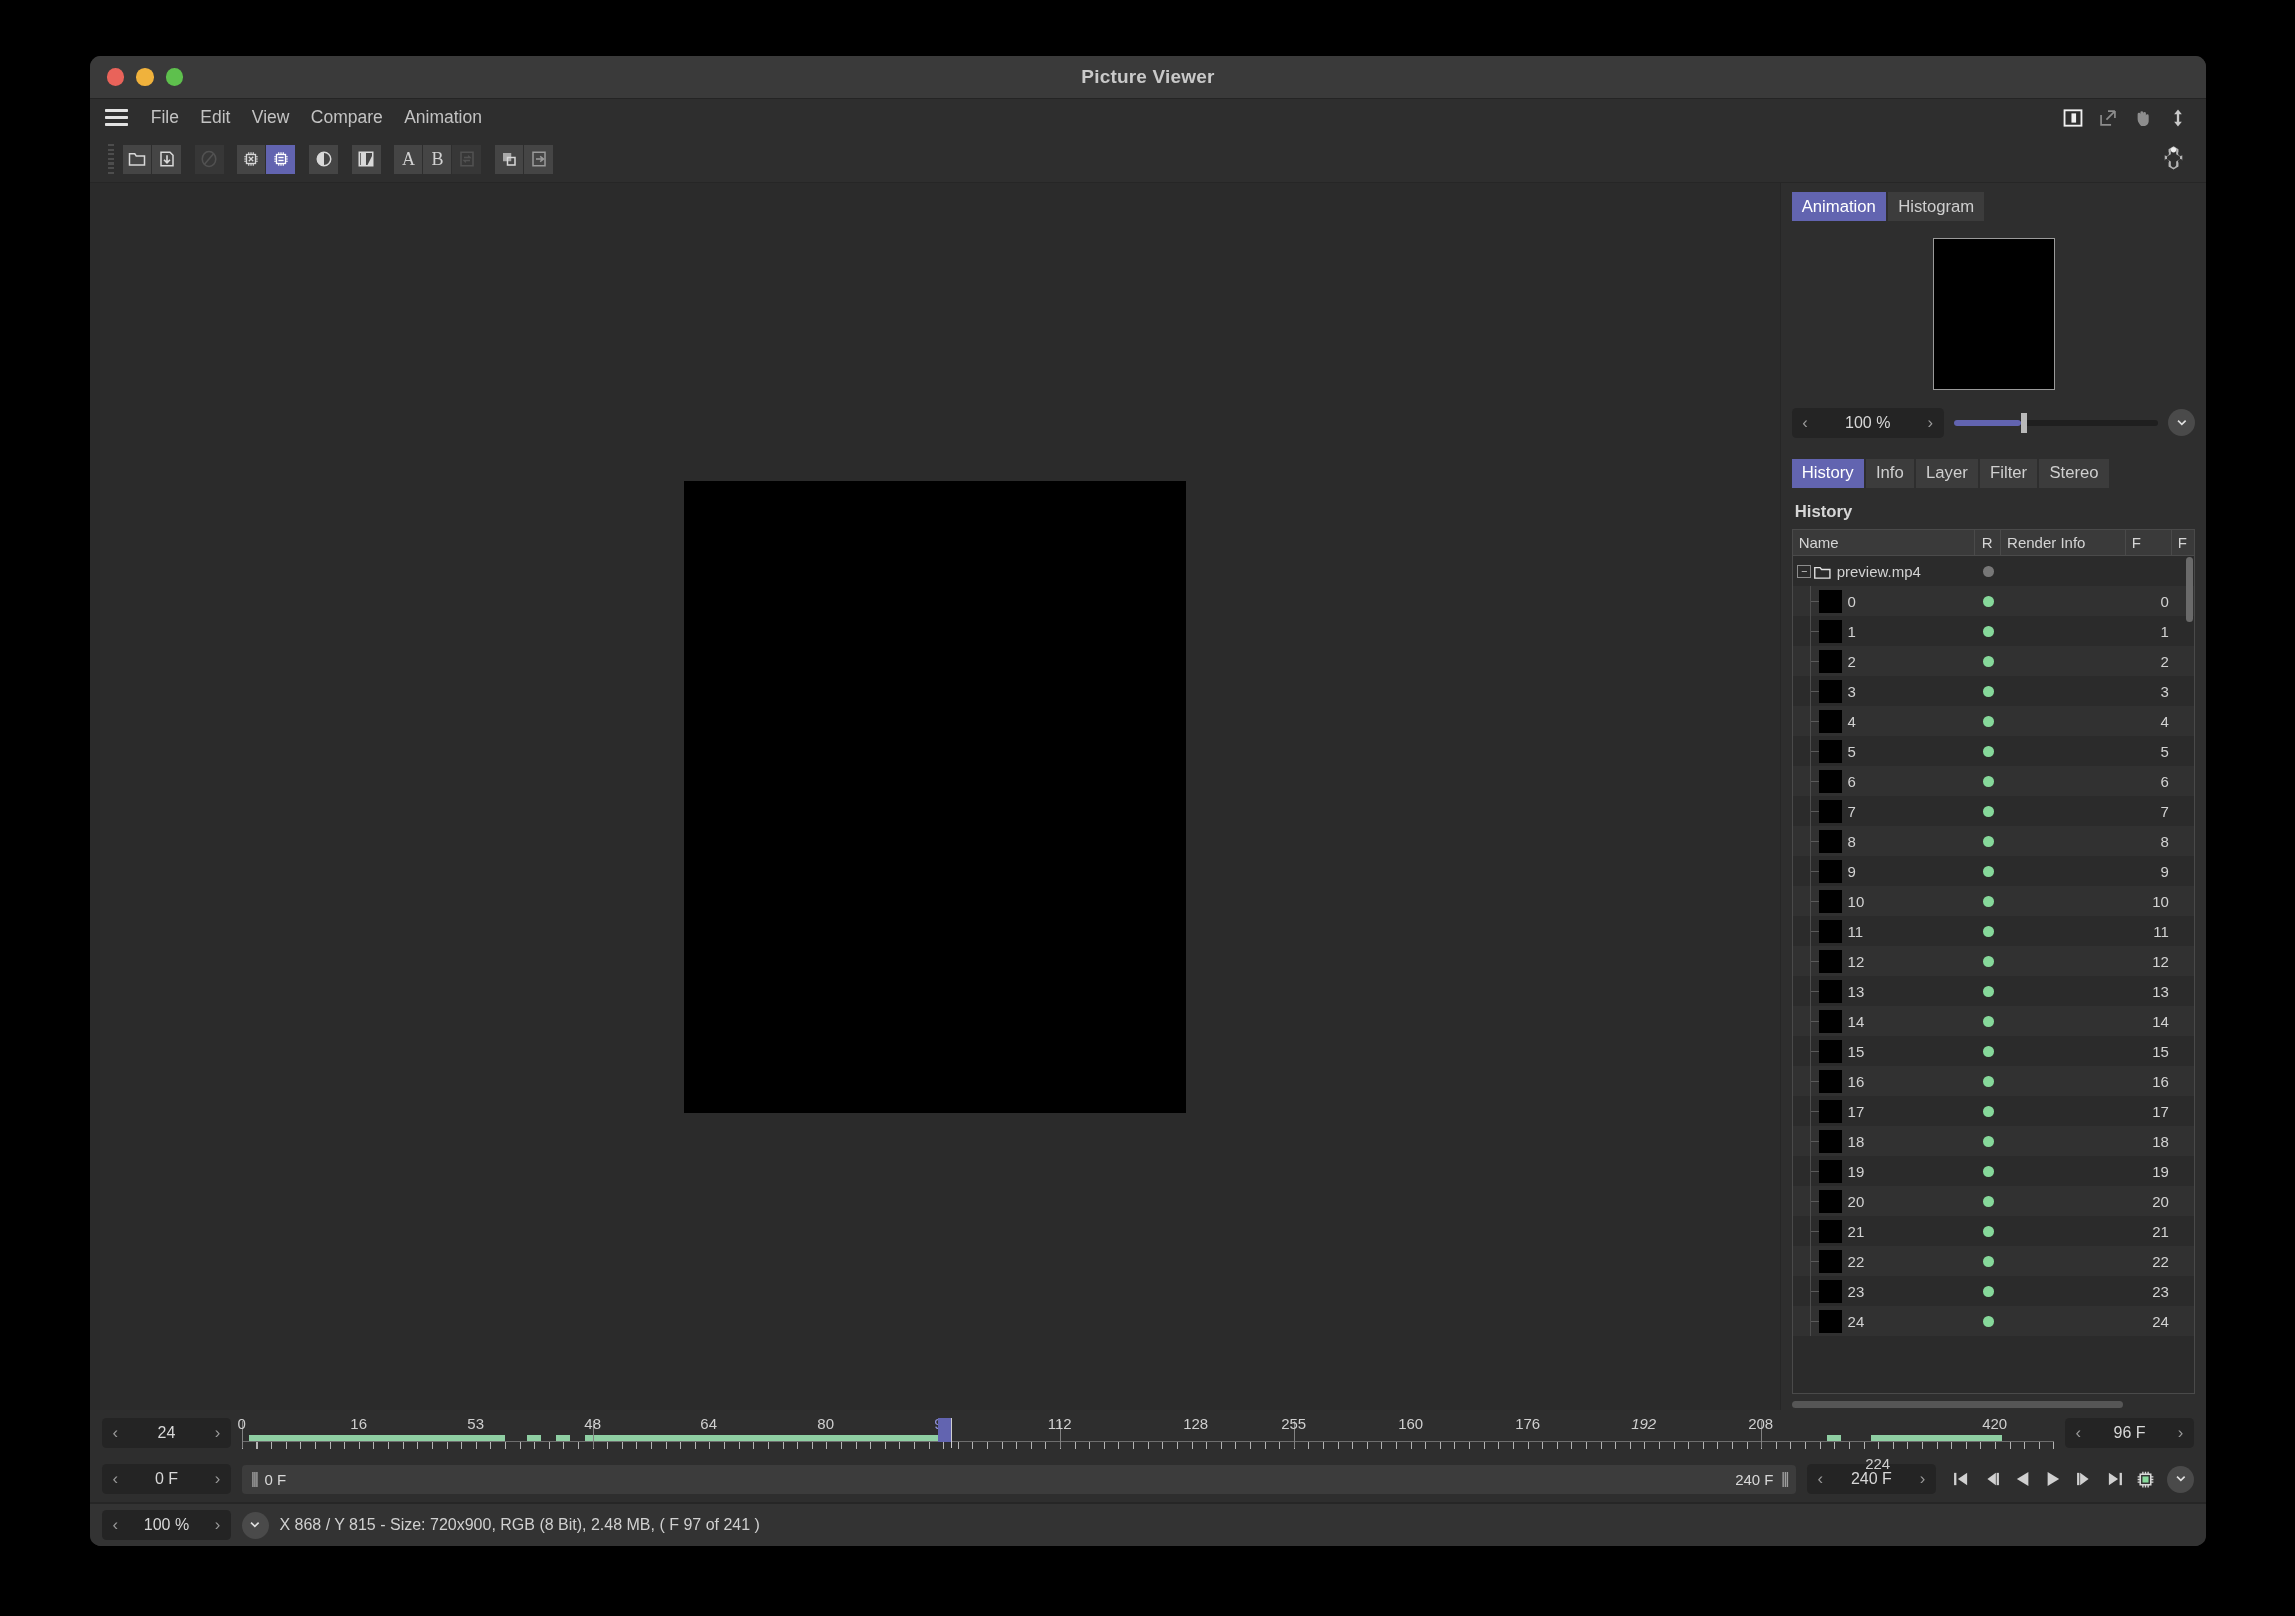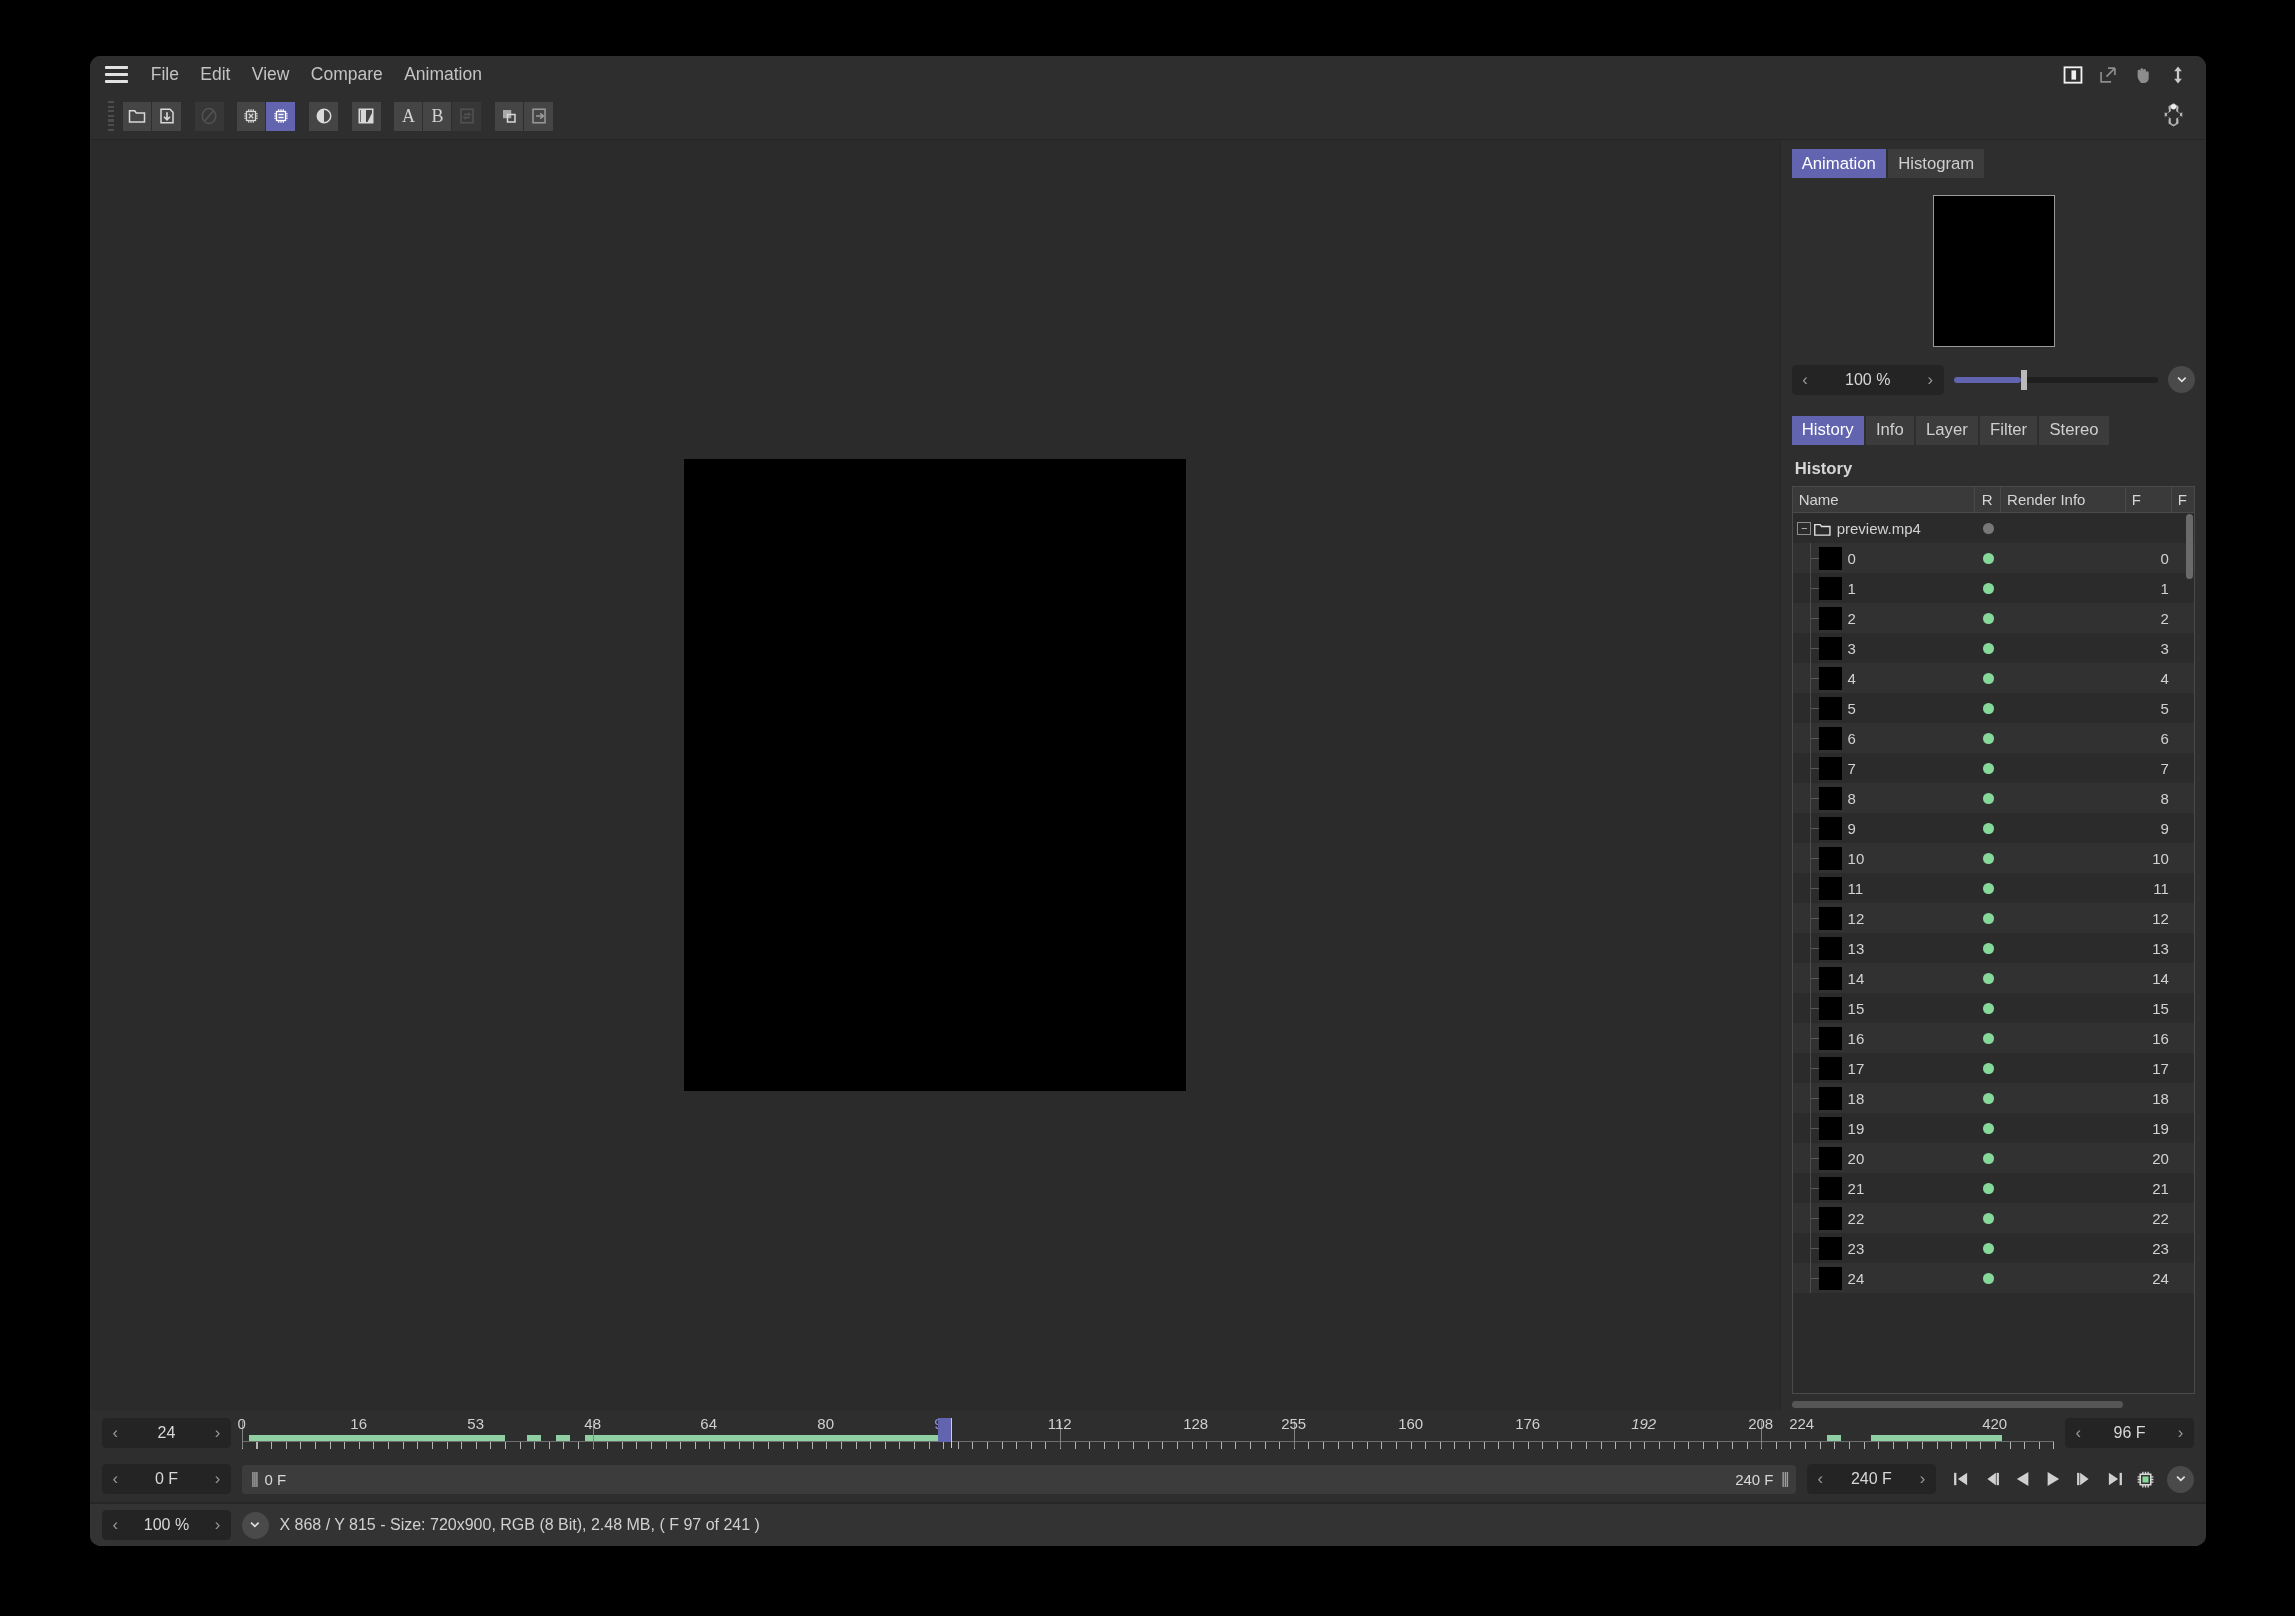--- a/index.html
+++ b/index.html
@@ -179,20 +179,28 @@
   }
   .statusbar .spinner { width: 129px; flex: none; }
   .status-text { font-size: 16px; color: #d0d0d0; }
   .divider-h { height: 0.8px; background: #262626; }
 </style>
 </head>
 <body>
 
 <div class="window">
 
+  <div class="titlebar">
+    <div class="traffic">
+      <div class="dot red"></div>
+      <div class="dot yellow"></div>
+      <div class="dot green"></div>
+    </div>
+    <div class="title">Picture Viewer</div>
+  </div>
 
   <div class="menubar">
     <div class="hamburger">
         <i></i>
         <i></i>
         <i></i>
       </div>
     <div class="menu-item">File</div>
     <div class="menu-item">Edit</div>
     <div class="menu-item">View</div>
@@ -918,21 +926,21 @@
         <div class="tlabel" style="left: 467px;">64</div>
         <div class="tlabel" style="left: 584px;">80</div>
         <div class="tlabel cur" style="left: 701px;">96</div>
         <div class="tlabel" style="left: 818px;">112</div>
         <div class="tlabel" style="left: 935px; margin-left: 19px;">128</div>
         <div class="tlabel" style="left: 1052px;">255</div>
         <div class="tlabel" style="left: 1169px;">160</div>
         <div class="tlabel" style="left: 1286px;">176</div>
         <div class="tlabel" style="left: 1402px; font-style: italic;">192</div>
         <div class="tlabel" style="left: 1519px;">208</div>
-        <div class="tlabel" style="left: 1560px;">224</div>
+        <div class="tlabel" style="left: 1636px; margin-top: 40px;">224</div>
         <div class="tlabel" style="left: 1753px;">420</div>
         <div class="playhead" style="left: 696px;"></div>
         <div class="playline" style="left: 709px;"></div>
       </div>
     <div class="spinner">
       <span class="chev">‹</span>
       <span class="val">96 F</span>
       <span class="chev">›</span>
     </div>
   </div>

